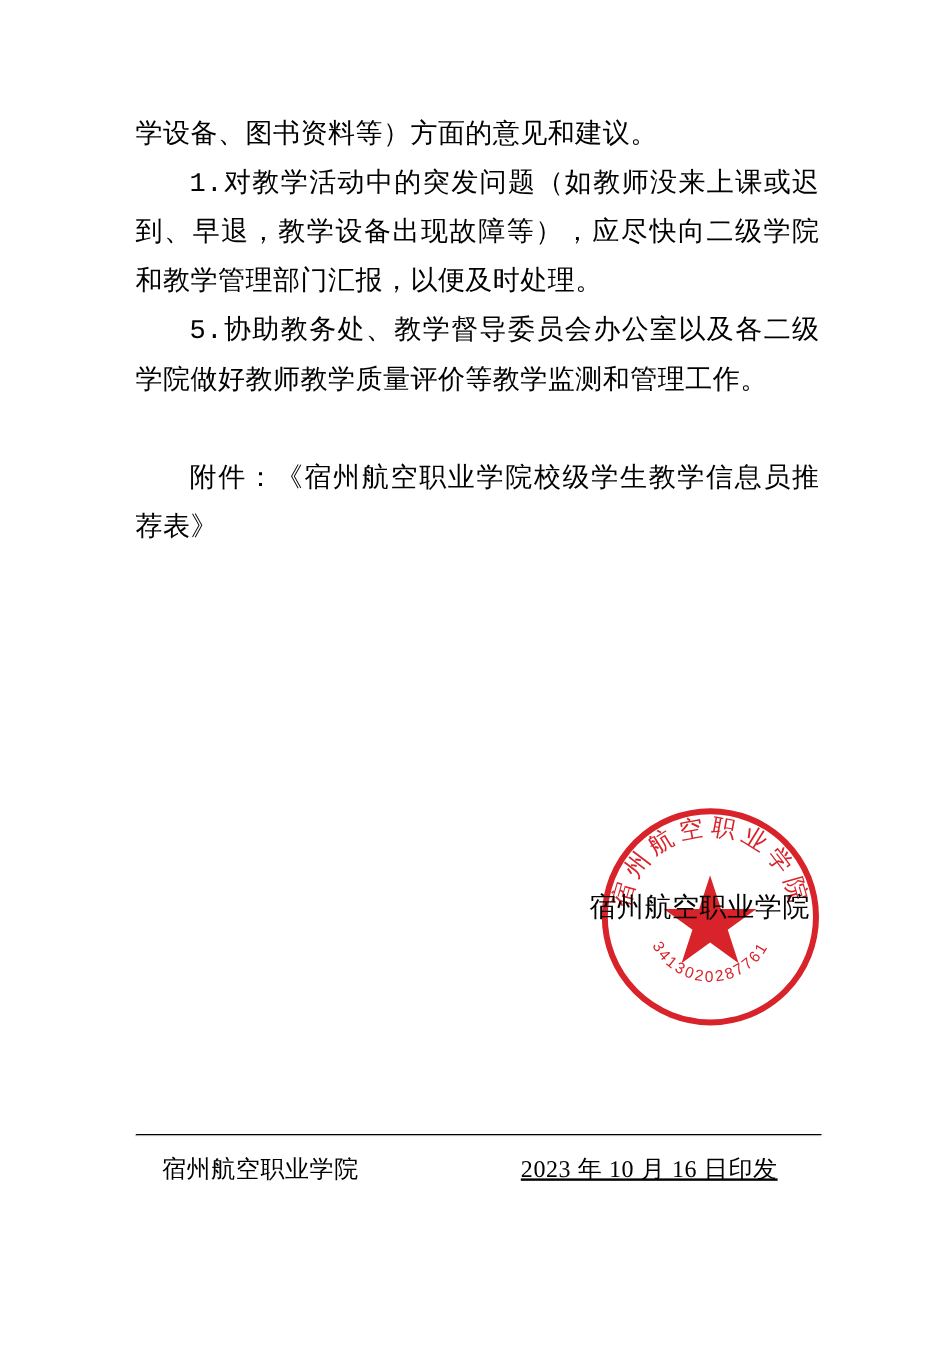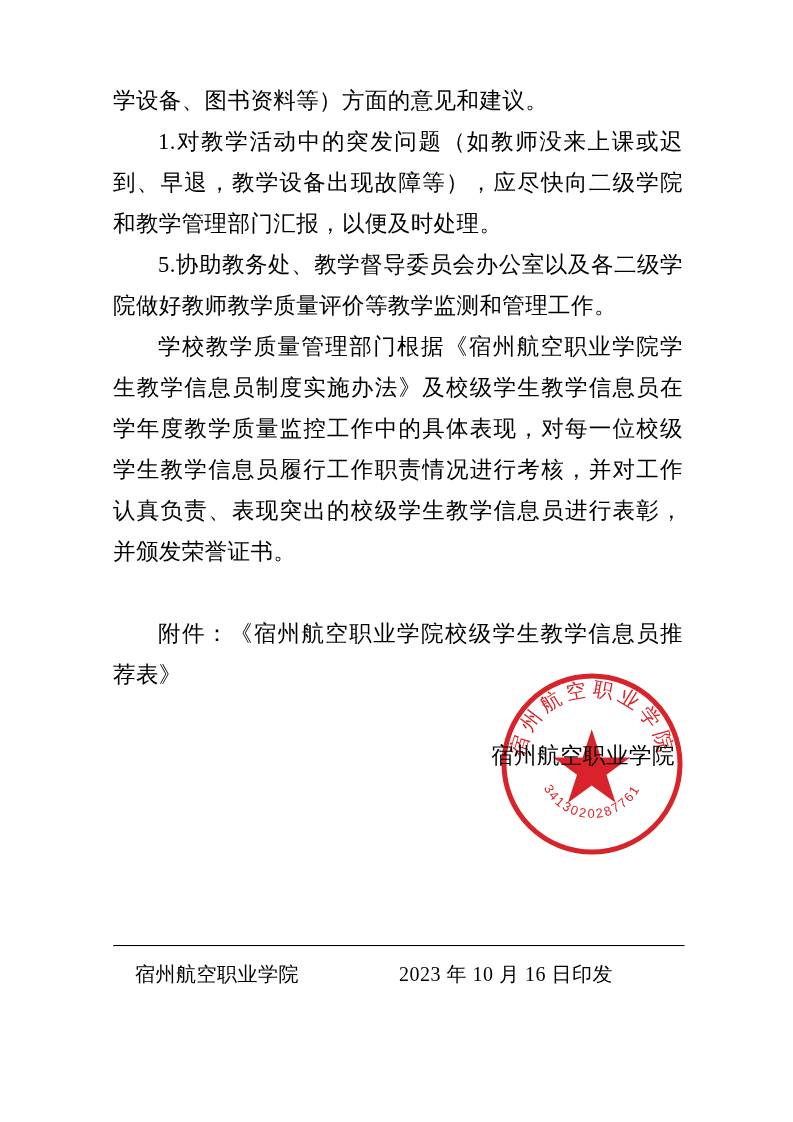--- a/index.html
+++ b/index.html
@@ -17,22 +17,23 @@
   }
   .page {
     position: absolute;
     left: 0; top: 0;
     width: 793px;
     height: 1122px;
   }
   .body-block {
     position: absolute;
     left: 113px;
-    top: 80px;
+    top: 92px;
     width: 570px;
+    font-family: Liberation Mono, monospace;
   }
   .para {
     font-size: 22.5px;
     line-height: 41px;
     letter-spacing: 0.4px;
     text-align: justify;
     text-justify: inter-ideograph;
     margin: 0;
     white-space: pre-wrap;
   }
@@ -88,35 +89,35 @@
     font-size: 20px;
     letter-spacing: 0.5px;
   }
   .footer-left {
     width: 272px;
     padding-left: 22px;
     box-sizing: border-box;
   }
   .footer-right {
     flex: 1;
-    text-align: left;
+    text-align: center;
     padding-left: 14px;
+    text-decoration: underline;
   }
   .nobr { white-space: nowrap; }
 </style>
 </head>
 <body>
 
 <div class="page">
 
   <div class="body-block">
     <p class="para">学设备、图书资料等）方面的意见和建议。</p>
     <p class="para indent-2">1.对教学活动中的突发问题（如教师没来上课或迟到、早退，教学设备出现故障等），应尽快向二级学院和教学管理部门汇报，以便及时处理。</p>
     <p class="para indent-2">5.协助教务处、教学督导委员会办公室以及各二级学院做好教师教学质量评价等教学监测和管理工作。</p>
-    <p class="para indent-2">学校教学质量管理部门根据《宿州航空职业学院学生教学信息员制度实施办法》及校级学生教学信息员在学年度教学质量监控工作中的具体表现，对每一位校级学生教学信息员履行工作职责情况进行考核，并对工作认真负责、表现突出的校级学生教学信息员进行表彰，并颁发荣誉证书。</p>
     <p class="para attach">附件：《宿州航空职业学院校级学生教学信息员推荐表》</p>
   </div>
 
   <div class="signature-area">
 
     <div class="seal">
       <svg width="188" height="188" viewBox="0 0 188 188" xmlns="http://www.w3.org/2000/svg">
         <defs>
           <path id="sealTopArc" d="M 26,94 A 68,68 0 0 1 162,94"></path>
           <path id="sealBottomArc" d="M 40,94 A 54,54 0 0 0 148,94"></path>

